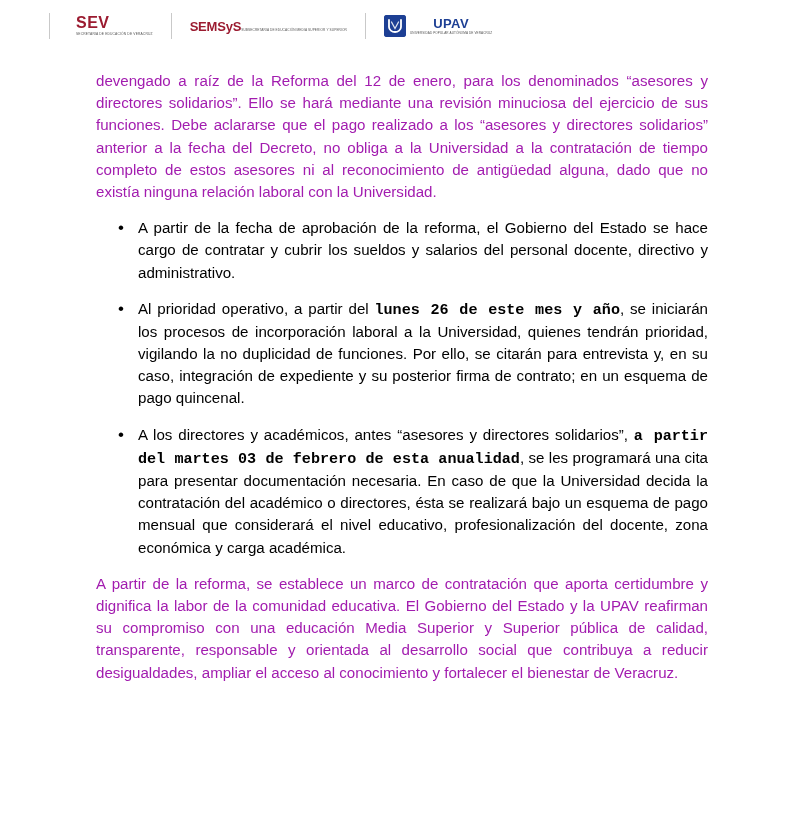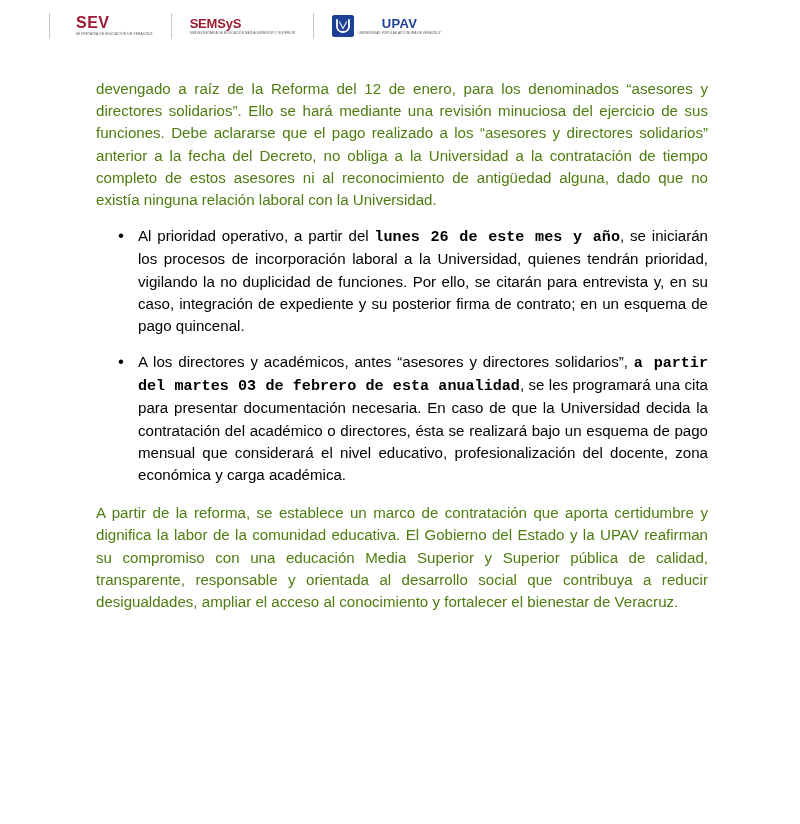--- a/index.html
+++ b/index.html
@@ -93,22 +93,23 @@
     font-size: 3.3px;
     color: #555;
     letter-spacing: .15px;
     margin-top: 2px;
     white-space: nowrap;
   }
 
   
   .semsys-block {
     display: flex;
-    flex-direction: column;
-    line-height: 1;
+    flex-direction: row;
+    line-height: 1;
+    align-items: flex-end;
   }
   .semsys-main {
     font-size: 13px;
     font-weight: bold;
     color: #9b1b30;
     letter-spacing: -.2px;
   }
   .semsys-sub {
     font-size: 3.2px;
     color: #555;
@@ -151,26 +152,26 @@
     margin-top: 2px;
     white-space: nowrap;
   }
 
   
   .doc-body {
     padding: 18px 92px 0 96px;
     box-sizing: border-box;
   }
   p.para {
-    margin: 16px 0 14px 0;
+    margin: 8px 0 14px 0;
     font-size: 15.1px;
     line-height: 1.47;
     text-align: justify;
     text-justify: inter-word;
-    color: #4d7c0f;
+    color: #a21caf;
   }
   ul.bullets {
     margin: 0 0 6px 0;
     padding-left: 42px;
     list-style: none;
   }
   ul.bullets > li {
     position: relative;
     font-size: 15.1px;
     line-height: 1.47;
@@ -229,19 +230,20 @@
 
   </div>
 </div>
 
 <div class="doc-body">
 
   <p class="para">devengado a raíz de la Reforma del 12 de enero, para los denominados “asesores y directores solidarios”. Ello se hará mediante una revisión minuciosa del ejercicio de sus funciones. Debe aclararse que el pago realizado a los “asesores y directores solidarios” anterior a la fecha del Decreto, no obliga a la Universidad a la contratación de tiempo completo de estos asesores ni al reconocimiento de antigüedad alguna, dado que no existía ninguna relación laboral con la Universidad.</p>
 
 
   <ul class="bullets">
+    <li><span>A partir de la fecha de aprobación de la reforma, el Gobierno del Estado se hace cargo de contratar y cubrir los sueldos y salarios del personal docente, directivo y administrativo.</span></li>
     <li><span>Al prioridad operativo, a partir del </span><b>lunes 26 de este mes y año</b><span>, se iniciarán los procesos de incorporación laboral a la Universidad, quienes tendrán prioridad, vigilando la no duplicidad de funciones. Por ello, se citarán para entrevista y, en su caso, integración de expediente y su posterior firma de contrato; en un esquema de pago quincenal.</span></li>
     <li><span>A los directores y académicos, antes “asesores y directores solidarios”, </span><b>a partir del martes 03 de febrero de esta anualidad</b><span>, se les programará una cita para presentar documentación necesaria. En caso de que la Universidad decida la contratación del académico o directores, ésta se realizará bajo un esquema de pago mensual que considerará el nivel educativo, profesionalización del docente, zona económica y carga académica.</span></li>
   </ul>
 
   <p class="para last-para">A partir de la reforma, se establece un marco de contratación que aporta certidumbre y dignifica la labor de la comunidad educativa. El Gobierno del Estado y la UPAV reafirman su compromiso con una educación Media Superior y Superior pública de calidad, transparente, responsable y orientada al desarrollo social que contribuya a reducir desigualdades, ampliar el acceso al conocimiento y fortalecer el bienestar de Veracruz.</p>
 
 </div>
 
 </body></html>

